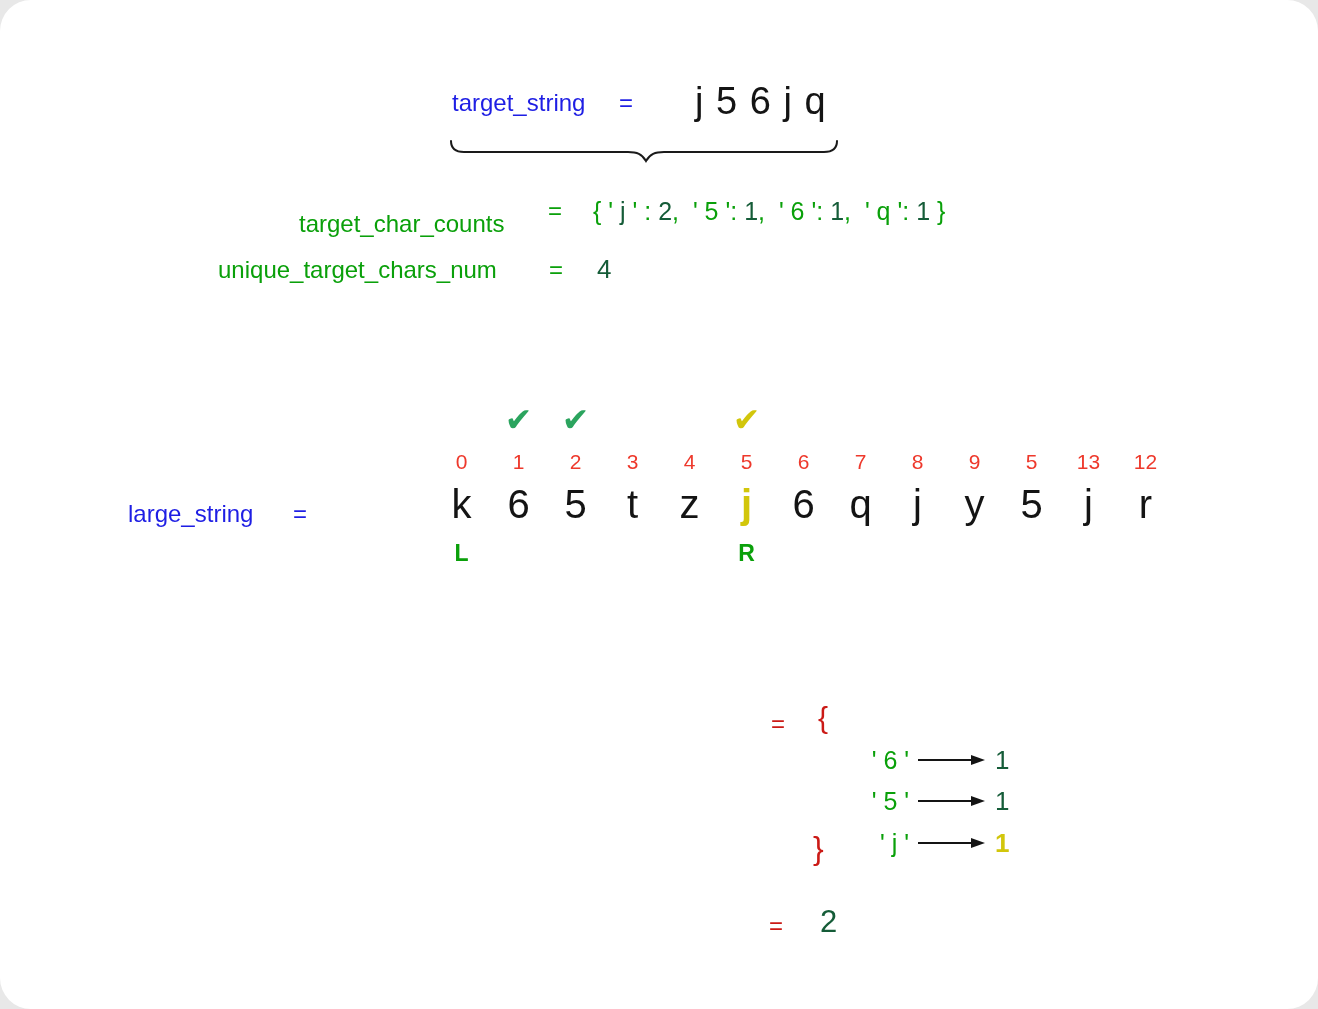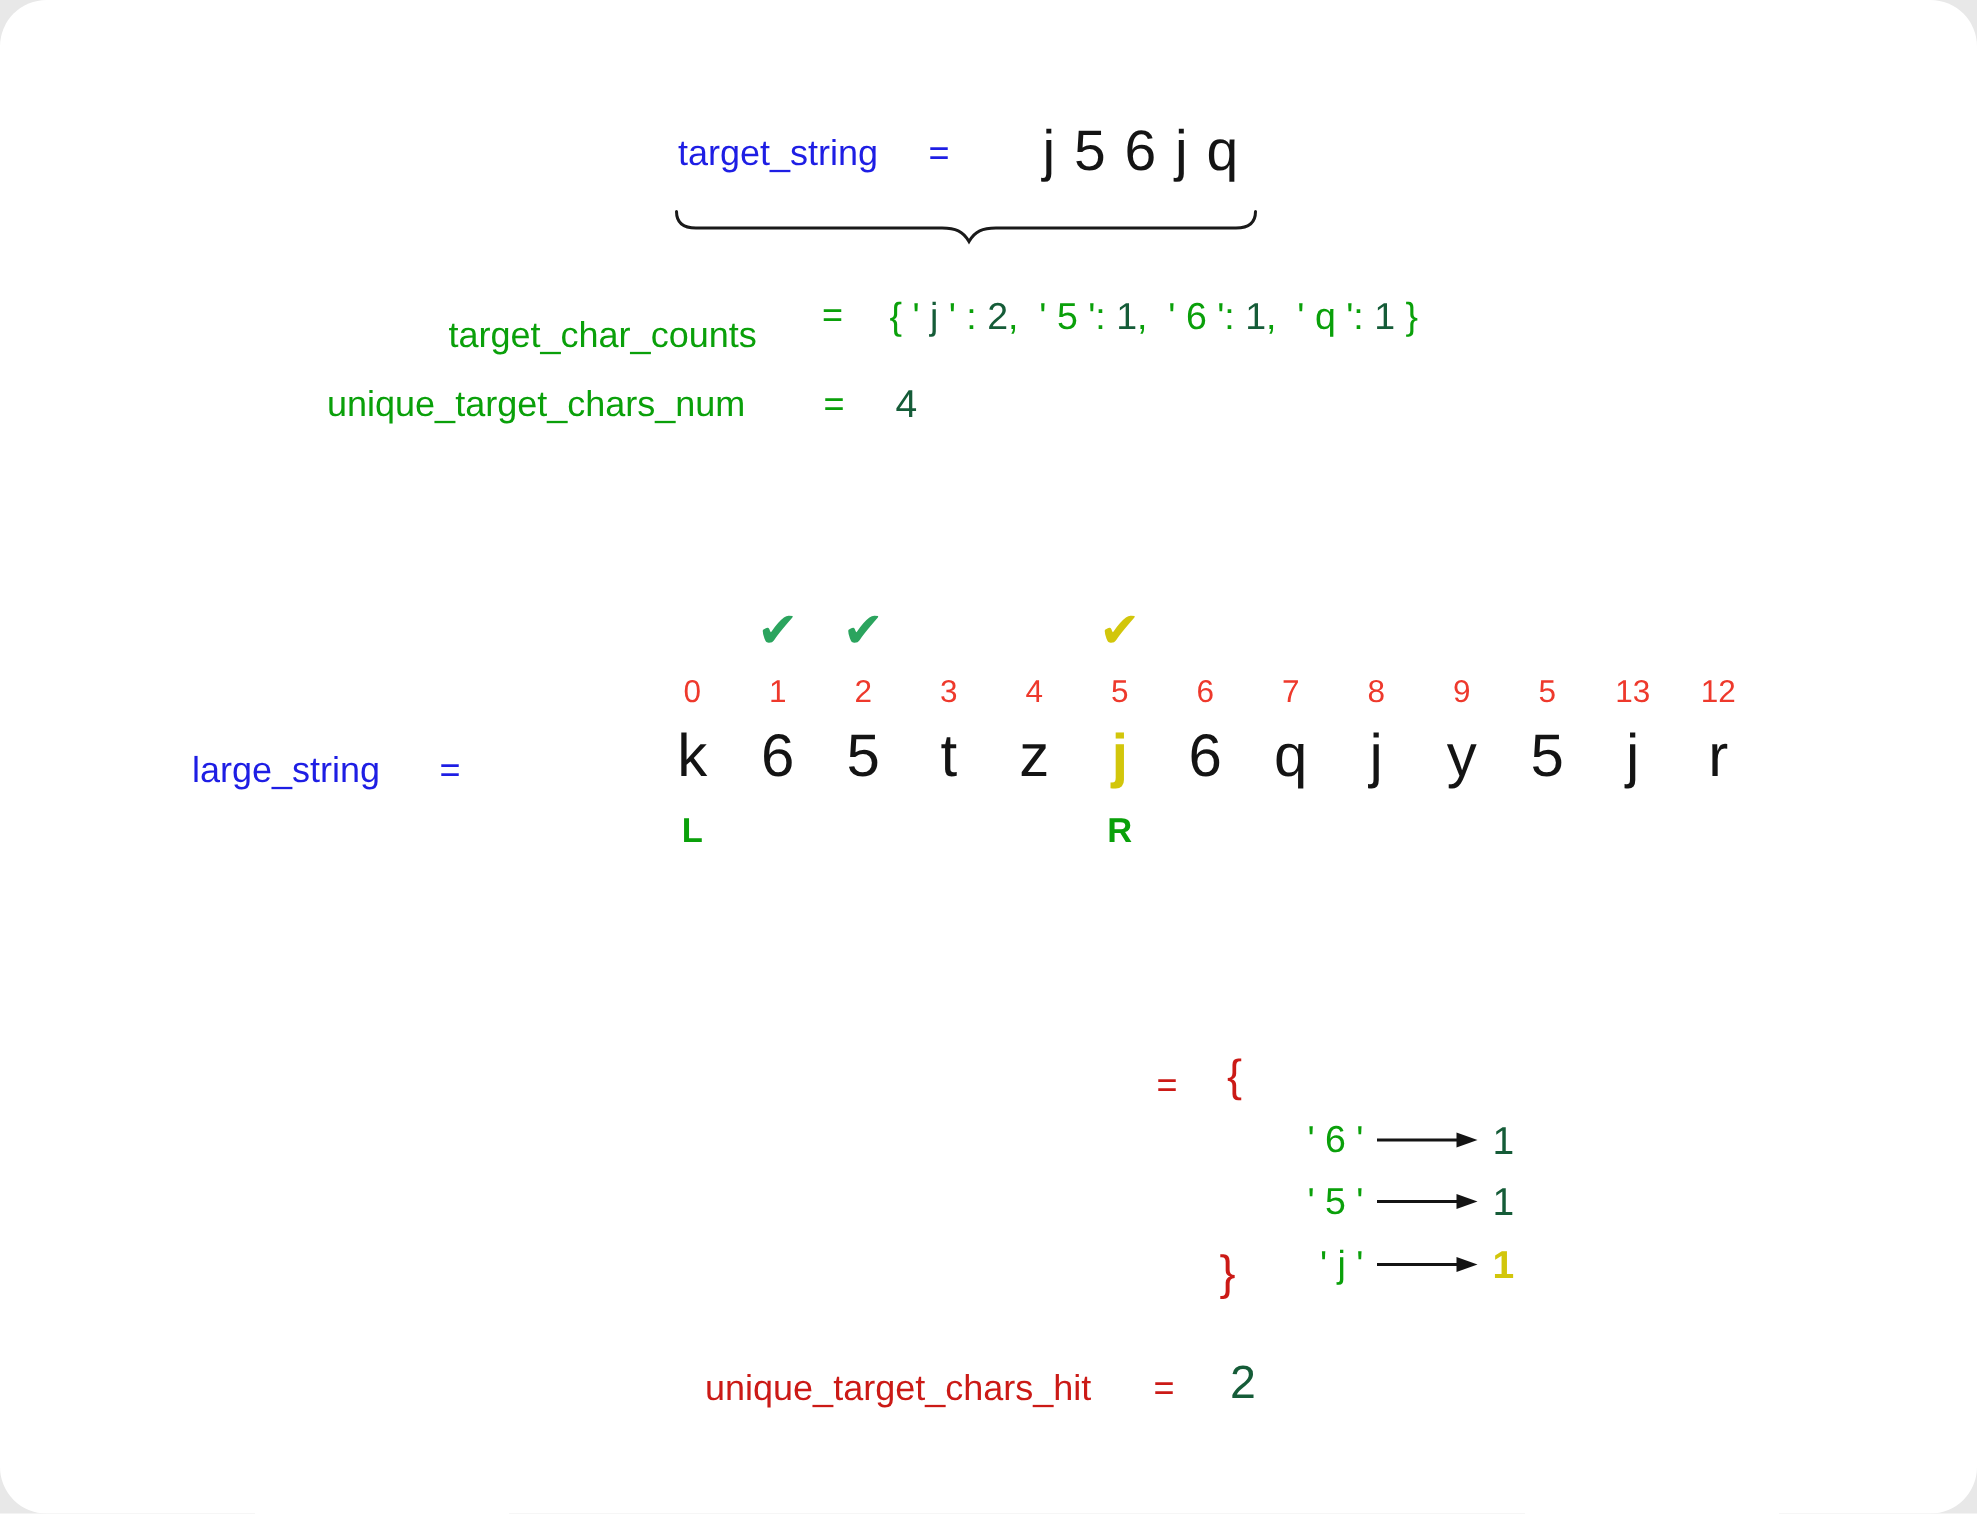--- a/index.html
+++ b/index.html
@@ -194,17 +194,16 @@
         <span class="dict-key">' j '</span>
         <svg width="70" height="14" viewBox="0 0 70 14" class="dict-arrow">
           <line x1="1" y1="7" x2="55" y2="7" stroke="#141414" stroke-width="2"></line>
           <polygon points="54,2 68,7 54,12" fill="#141414"></polygon>
         </svg>
         <span class="dict-val tone-yellow">1</span>
       </div>
     </div>
   <span id="scc-close" class="abs red brace" style="left:813px;top:830px;">}</span>
 
-  <span class="abs lbl red" style="left:470px;top:912px;">unique_target_chars_hit</span>
   <span class="abs lbl red" style="left:769px;top:912px;">=</span>
   <span id="uth-value" class="abs tone-dark" style="left:820px;top:904px;">2</span>
 
 </div>
 
 </body></html>

